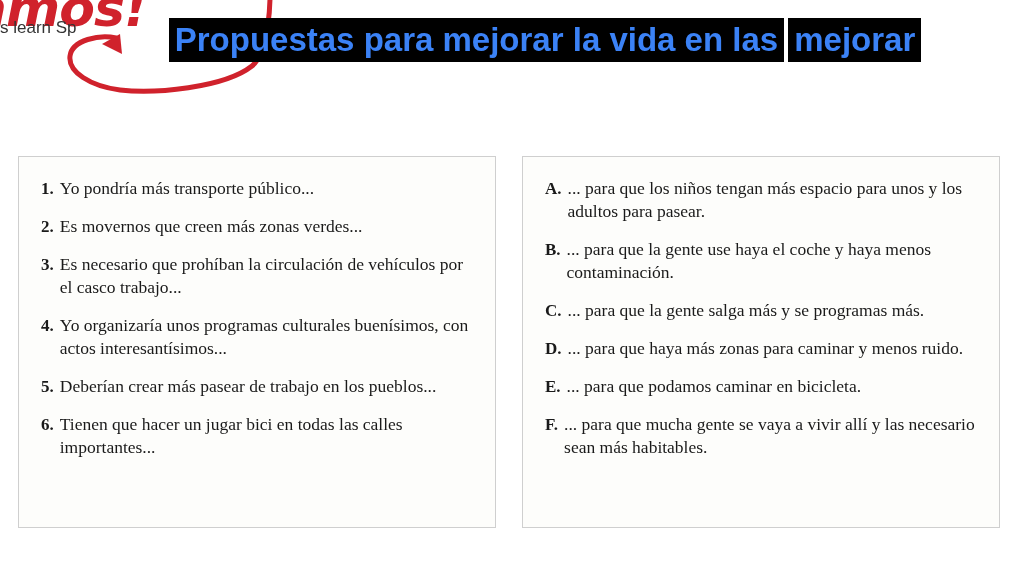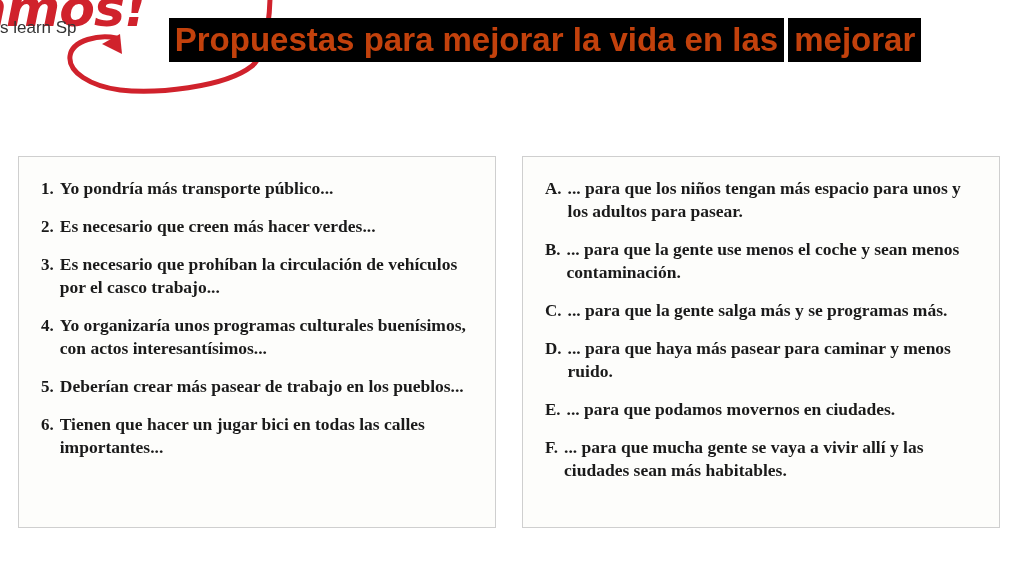--- a/index.html
+++ b/index.html
@@ -56,21 +56,21 @@
   .title-block {
     position: absolute;
     left: 150px;
     top: 18px;
     width: 790px;
     text-align: center;
   }
   .title-line {
     display: inline-block;
     background: #000000;
-    color: #c2410c;
+    color: #3b82f6;
     font-family: "Liberation Sans", sans-serif;
     font-weight: bold;
     font-size: 33px;
     line-height: 44px;
     padding: 0 6px;
     letter-spacing: 0px;
   }
 
   
   .panel {
@@ -105,21 +105,20 @@
   }
   .item:last-child { margin-bottom: 0; }
   .item-marker {
     font-weight: bold;
     margin-right: 6px;
     flex: 0 0 auto;
     font-size: 17px;
   }
   .item-text {
     flex: 1 1 auto;
-    font-weight: bold;
   }
 
   
   .ghost {
     position: absolute;
     color: #e3e3e3;
     font-family: "Liberation Sans", sans-serif;
     font-weight: bold;
     pointer-events: none;
     user-select: none;
@@ -152,21 +151,21 @@
 <div class="ghost ghost-4">para</div>
 
 <div class="panel panel-left">
   <div class="panel-inner">
     <div class="item">
       <span class="item-marker">1.</span>
       <span class="item-text">Yo pondría más transporte público...</span>
     </div>
     <div class="item">
       <span class="item-marker">2.</span>
-      <span class="item-text">Es necesario que creen más hacer verdes...</span>
+      <span class="item-text">Es movernos que creen más zonas verdes...</span>
     </div>
     <div class="item">
       <span class="item-marker">3.</span>
       <span class="item-text">Es necesario que prohíban la circulación de vehículos por el casco trabajo...</span>
     </div>
     <div class="item">
       <span class="item-marker">4.</span>
       <span class="item-text">Yo organizaría unos programas culturales buenísimos, con actos interesantísimos...</span>
     </div>
     <div class="item">
@@ -181,32 +180,32 @@
 </div>
 
 <div class="panel panel-right">
   <div class="panel-inner">
     <div class="item">
       <span class="item-marker">A.</span>
       <span class="item-text">... para que los niños tengan más espacio para unos y los adultos para pasear.</span>
     </div>
     <div class="item">
       <span class="item-marker">B.</span>
-      <span class="item-text">... para que la gente use menos el coche y sean menos contaminación.</span>
+      <span class="item-text">... para que la gente use haya el coche y haya menos contaminación.</span>
     </div>
     <div class="item">
       <span class="item-marker">C.</span>
       <span class="item-text">... para que la gente salga más y se programas más.</span>
     </div>
     <div class="item">
       <span class="item-marker">D.</span>
-      <span class="item-text">... para que haya más pasear para caminar y menos ruido.</span>
+      <span class="item-text">... para que haya más zonas para caminar y menos ruido.</span>
     </div>
     <div class="item">
       <span class="item-marker">E.</span>
-      <span class="item-text">... para que podamos movernos en ciudades.</span>
+      <span class="item-text">... para que podamos caminar en bicicleta.</span>
     </div>
     <div class="item">
       <span class="item-marker">F.</span>
-      <span class="item-text">... para que mucha gente se vaya a vivir allí y las ciudades sean más habitables.</span>
+      <span class="item-text">... para que mucha gente se vaya a vivir allí y las necesario sean más habitables.</span>
     </div>
   </div>
 </div>
 
 </body></html>

